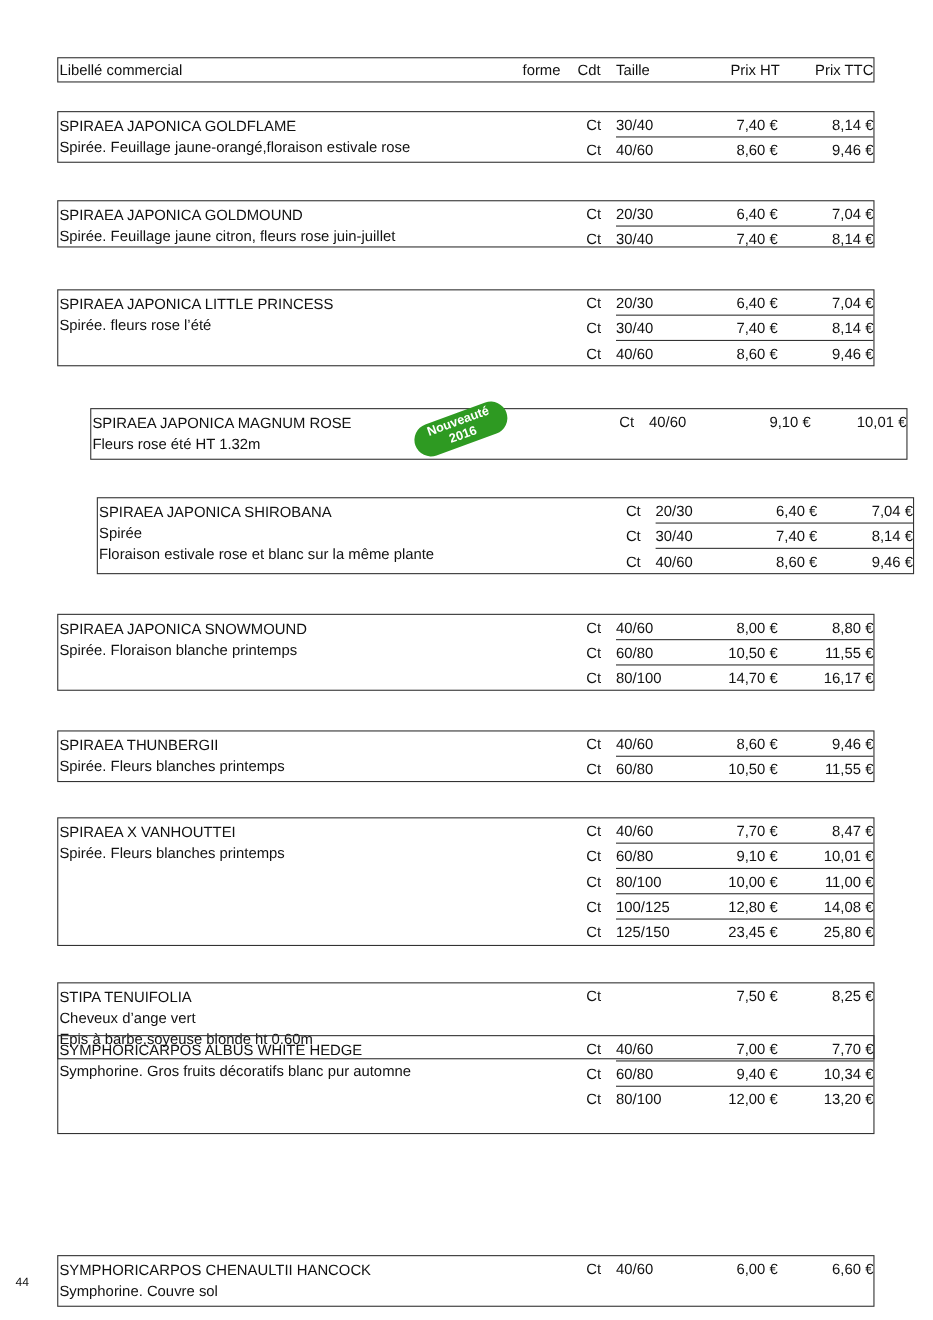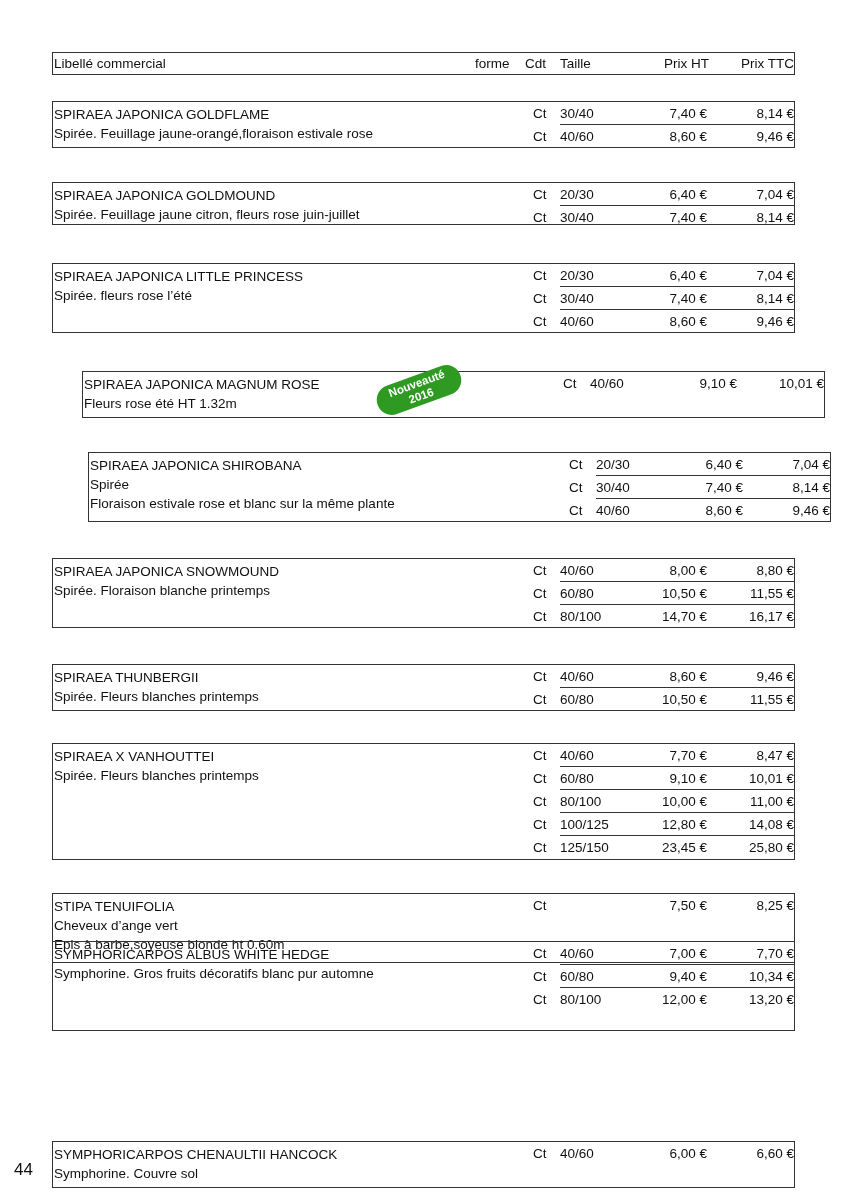--- a/index.html
+++ b/index.html
@@ -32,21 +32,21 @@
     position: absolute; left: 507px; right: 0; bottom: 0; height: 0;
     border-top: 1.5px solid #333;
   }
 
   .badge {
     position: absolute; left: 375px; top: 375px; width: 88px; height: 30px;
     background: #2e9a22; border-radius: 15px; transform: rotate(-20deg);
     color: #fff; font-weight: bold; font-size: 11.5px; text-align: center;
     line-height: 13px; padding-top: 2px; box-sizing: border-box;
   }
-  .page-num { position: absolute; left: 14px; top: 1160px; font-size: 17px; }
+  .page-num { position: absolute; left: 14px; top: 1160px; font-size: 11px; }
 </style>
 </head>
 <body>
 
 <div class="box header-box">
   <span class="hcell h-label">Libellé commercial</span>
   <span class="hcell h-forme">forme</span>
   <span class="hcell h-cdt">Cdt</span>
   <span class="hcell h-taille">Taille</span>
   <span class="hcell h-ht">Prix HT</span>

